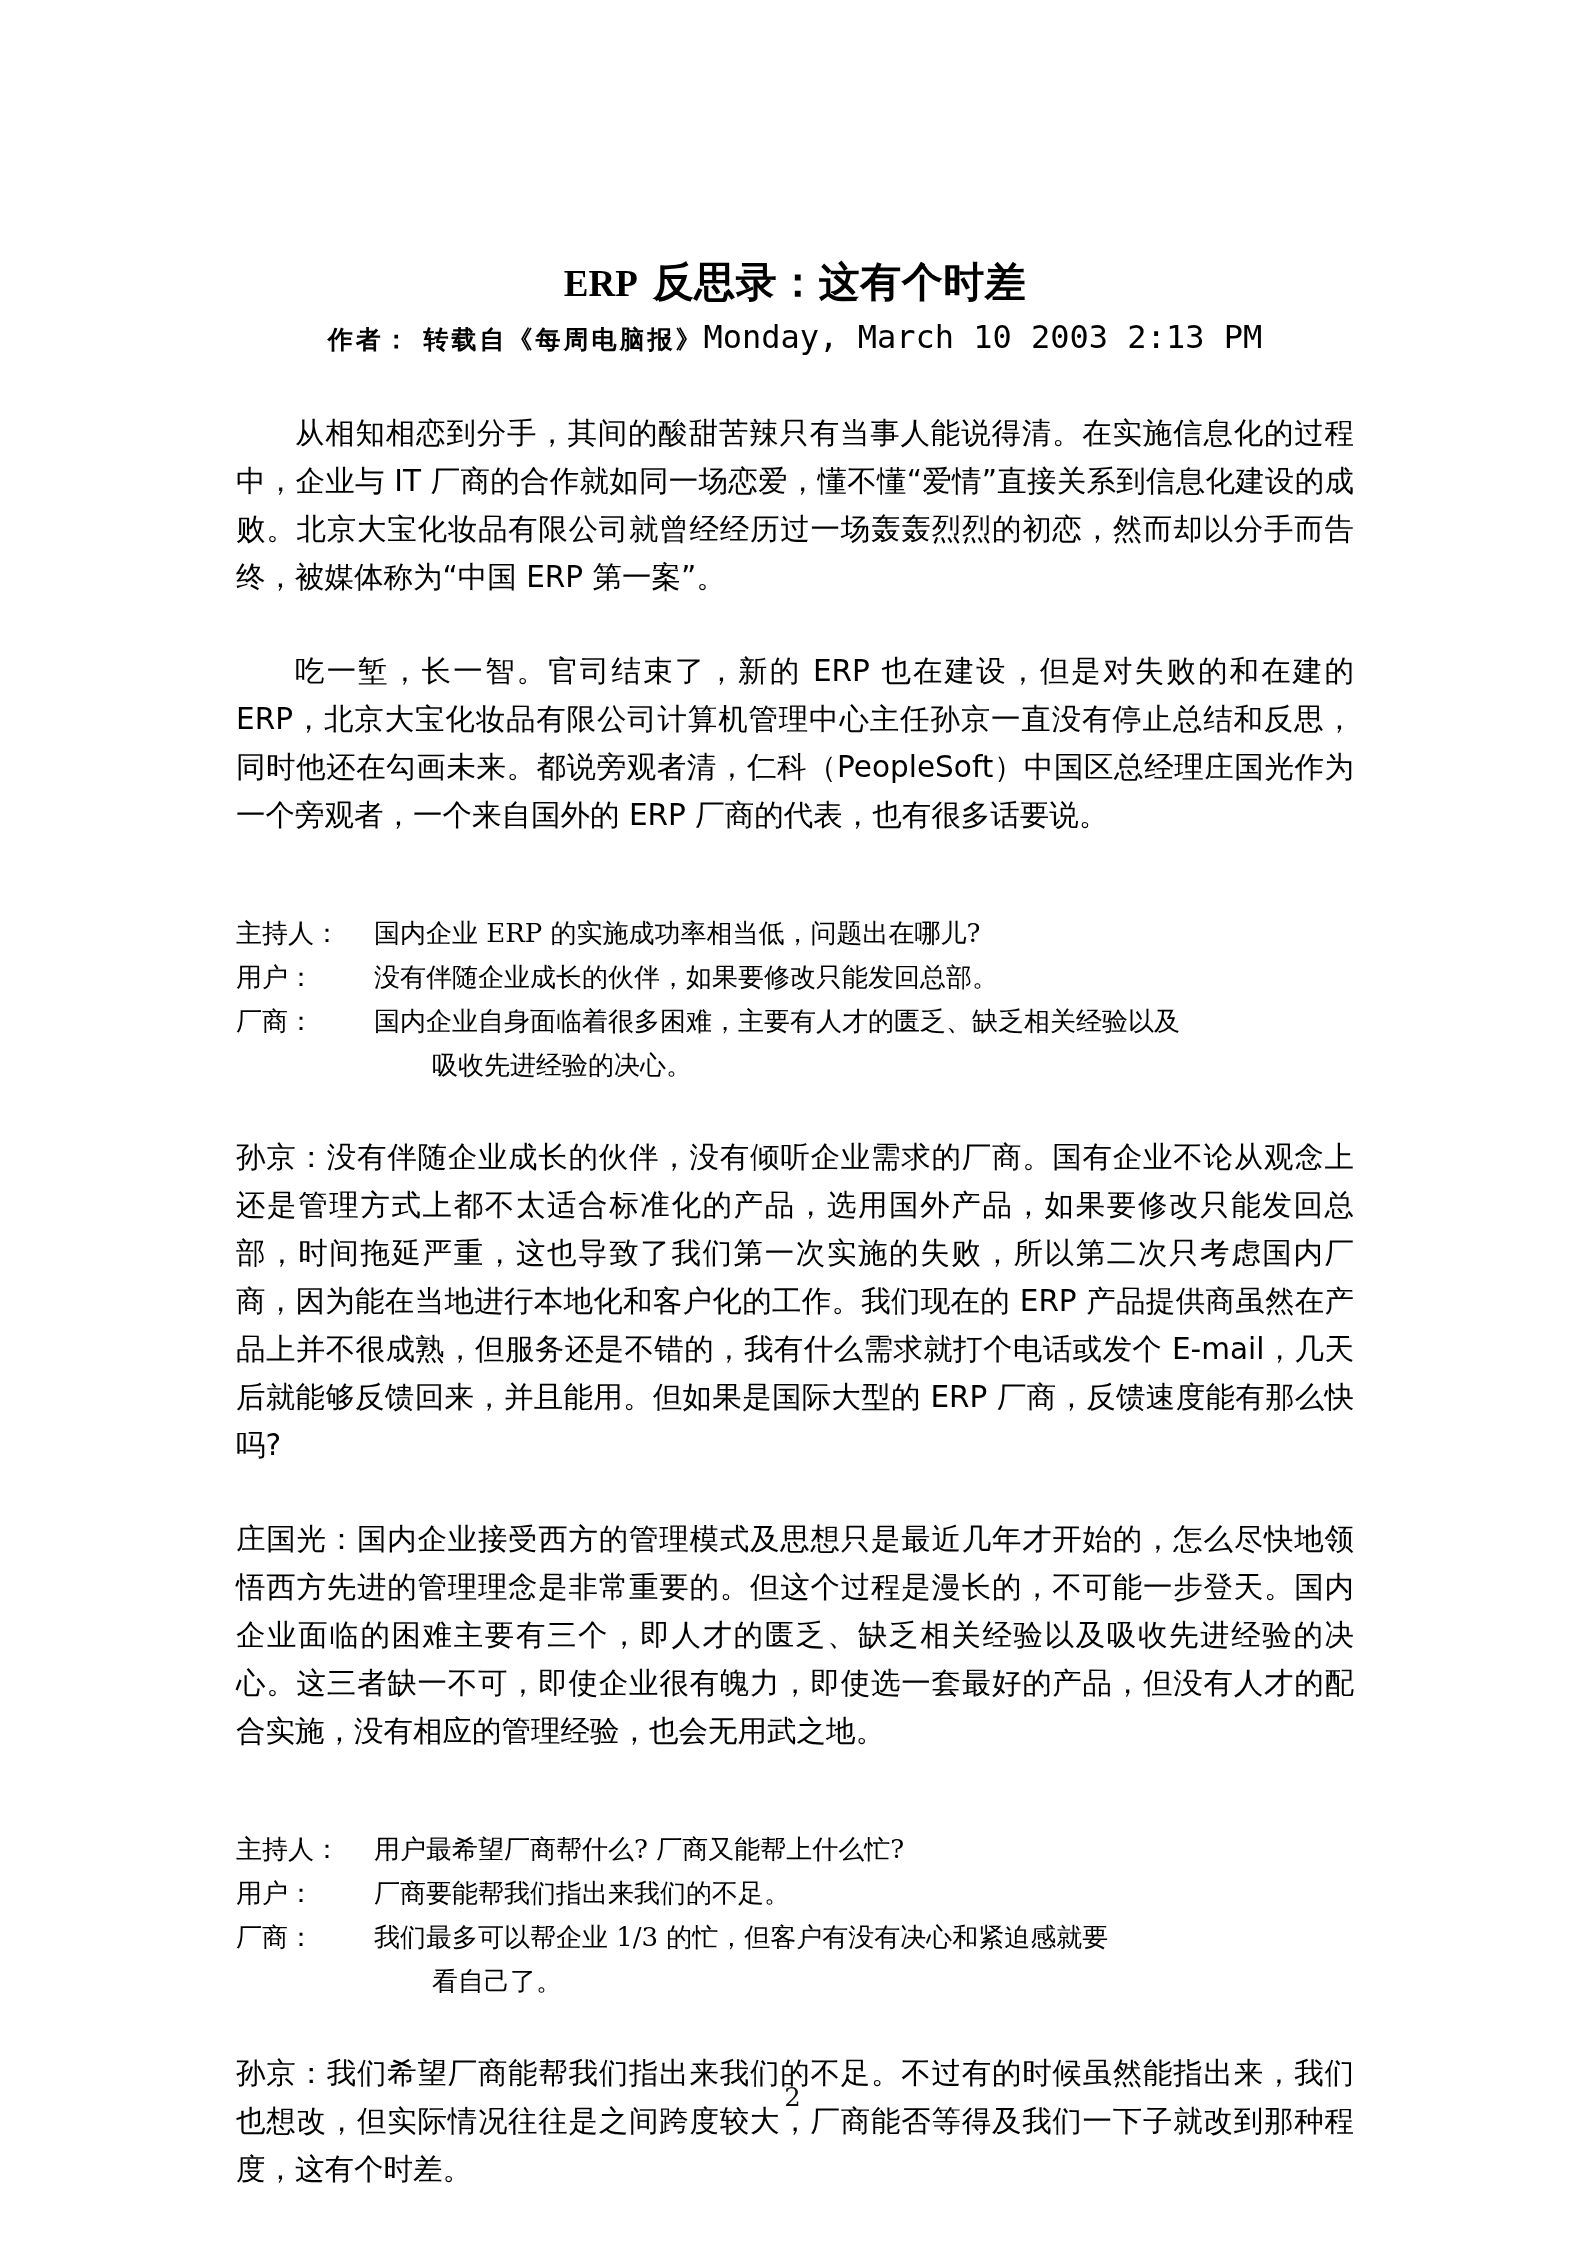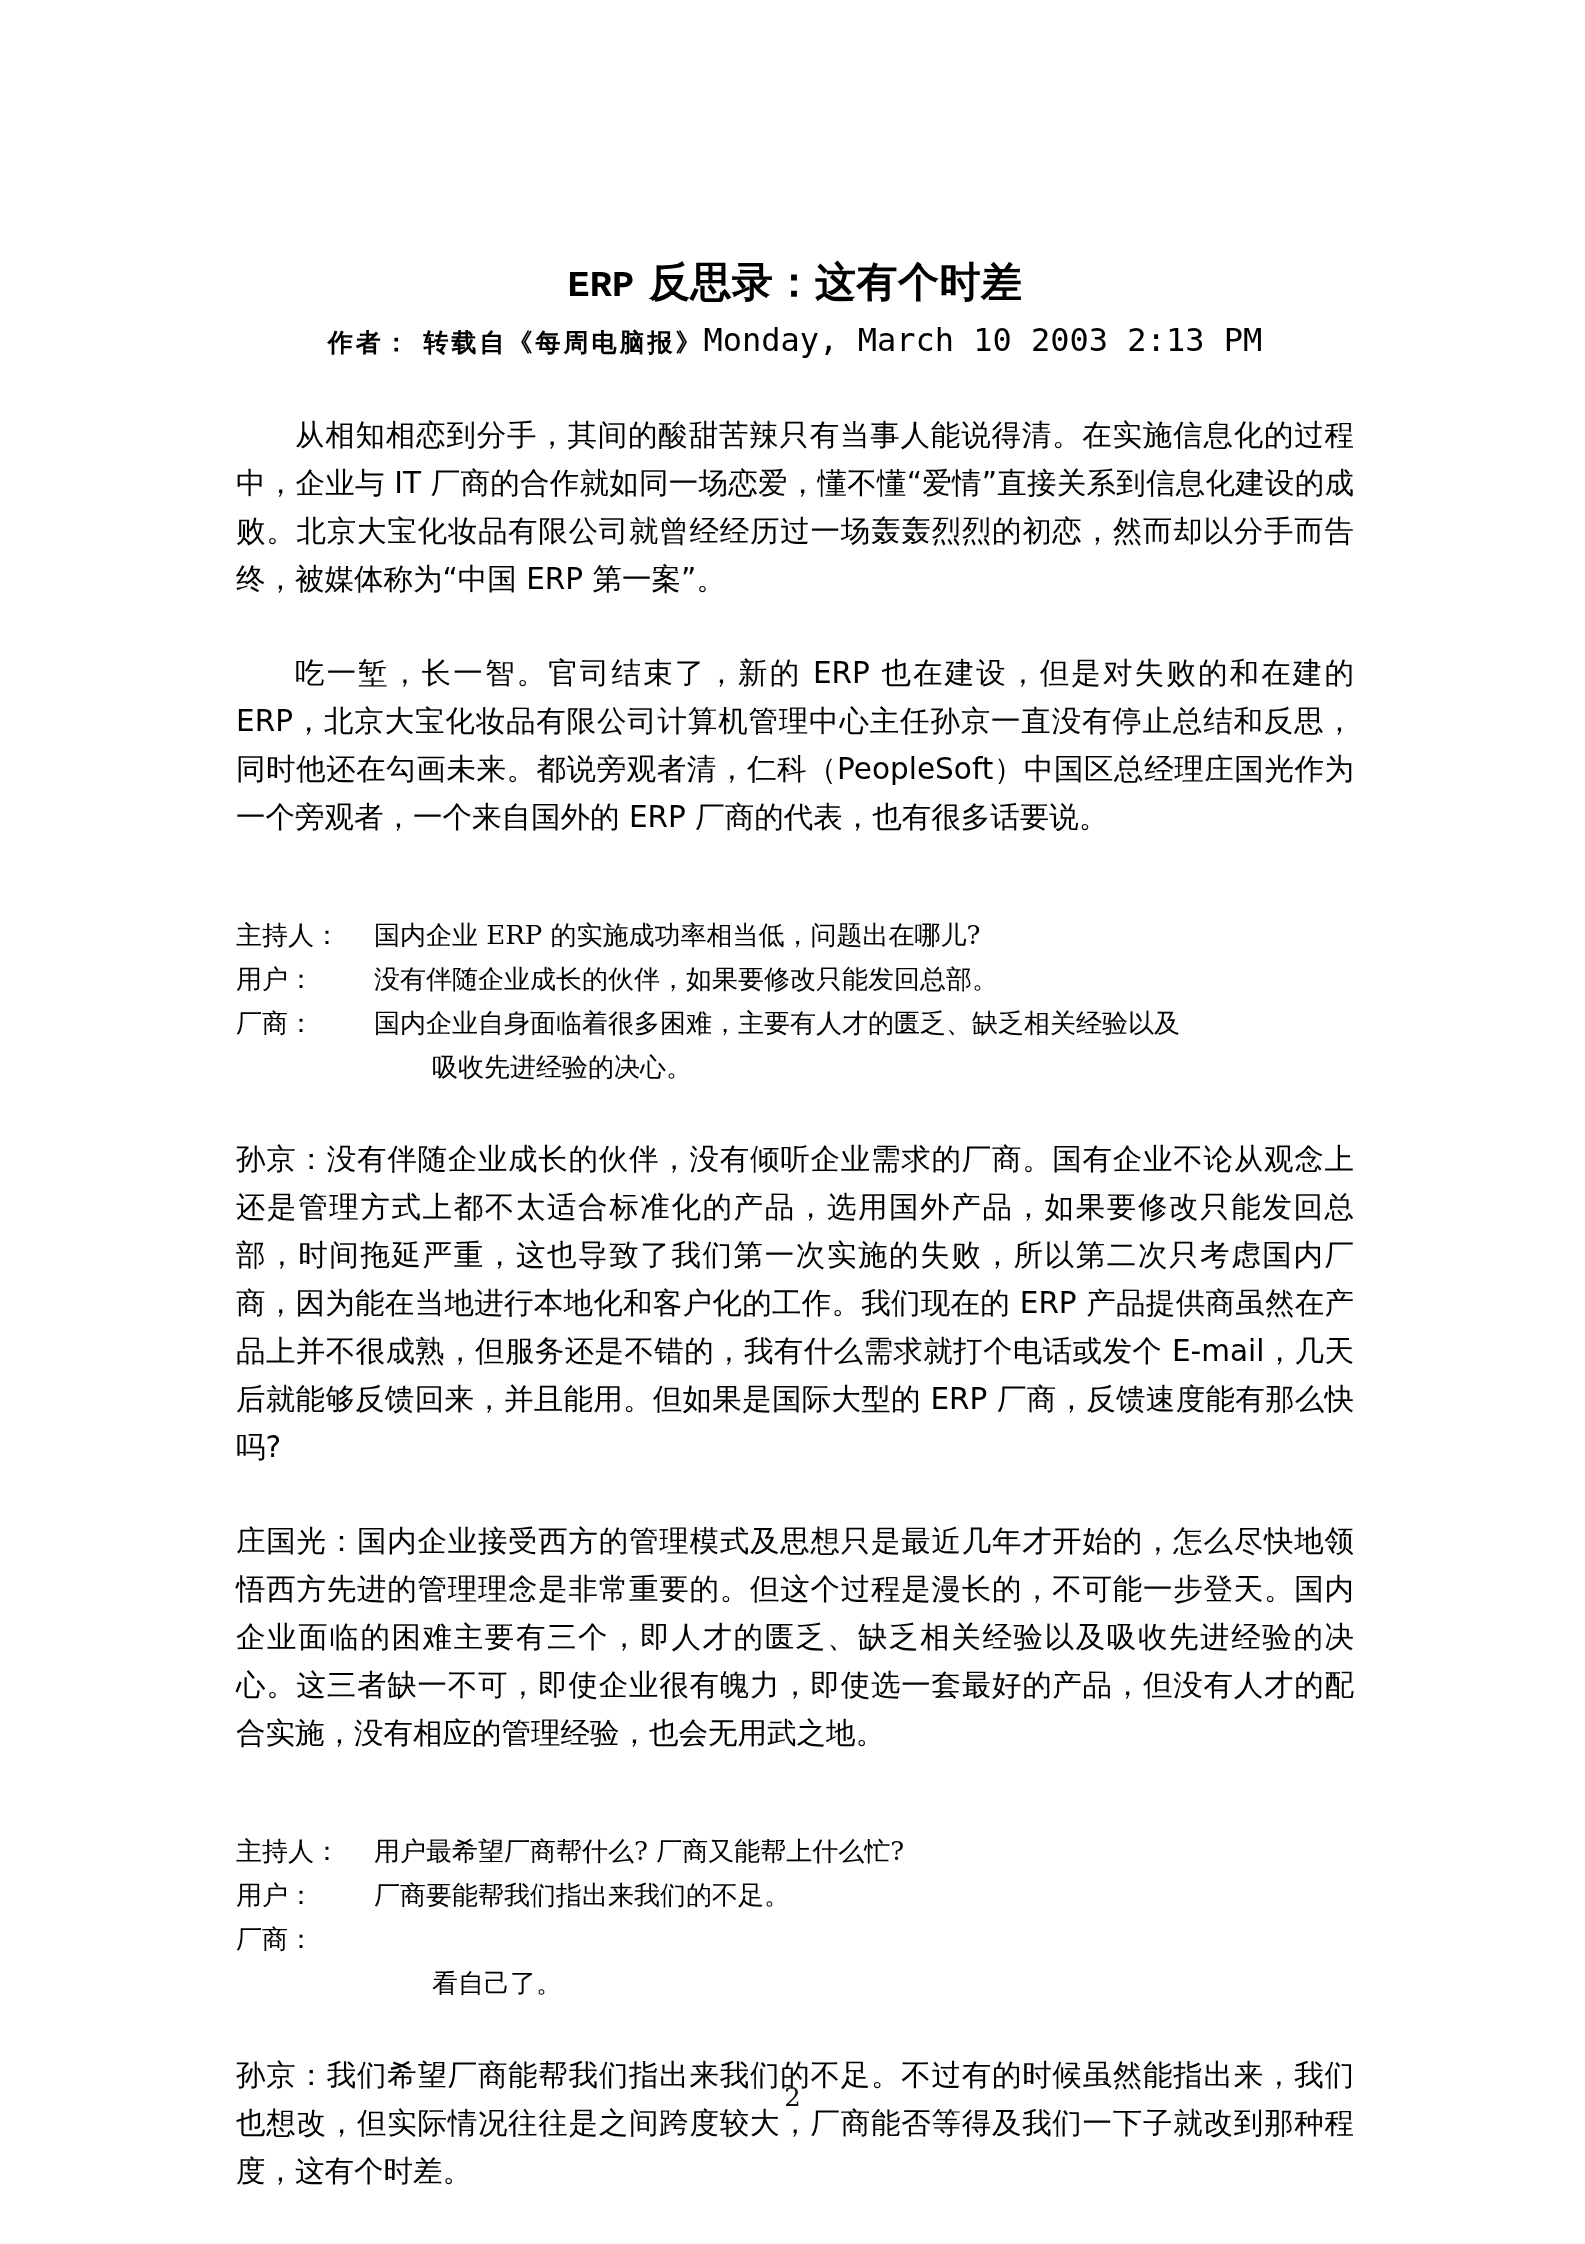--- a/index.html
+++ b/index.html
@@ -38,21 +38,21 @@
   }
 
   .doc-title {
     font-size: 41px;
     line-height: 1.18;
     font-weight: 700;
     letter-spacing: 0.5px;
     white-space: nowrap;
   }
   .doc-title .latin {
-    font-family: Liberation Mono, monospace;
+    font-family: Liberation Serif, serif;
     font-weight: 700;
     font-size: 37px;
     letter-spacing: 0px;
   }
   .doc-title .cjk {
     font-family: "DejaVu Sans", "Liberation Sans", sans-serif;
     font-weight: 700;
   }
 
   .doc-byline {
@@ -189,20 +189,21 @@
         <span class="dlg-text">用户最希望厂商帮什么? 厂商又能帮上什么忙?</span>
       </div>
 
       <div class="dlg-row">
         <span class="dlg-speaker">用户：</span>
         <span class="dlg-text">厂商要能帮我们指出来我们的不足。</span>
       </div>
 
       <div class="dlg-row">
         <span class="dlg-speaker">厂商：</span>
+        <span class="dlg-text">我们最多可以帮企业 1/3 的忙，但客户有没有决心和紧迫感就要</span>
       </div>
 
       <div class="dlg-cont">看自己了。</div>
 
     </div>
 
     <div class="gap-md"></div>
 
     <p class="para">孙京：我们希望厂商能帮我们指出来我们的不足。不过有的时候虽然能指出来，我们也想改，但实际情况往往是之间跨度较大，厂商能否等得及我们一下子就改到那种程度，这有个时差。</p>
 

